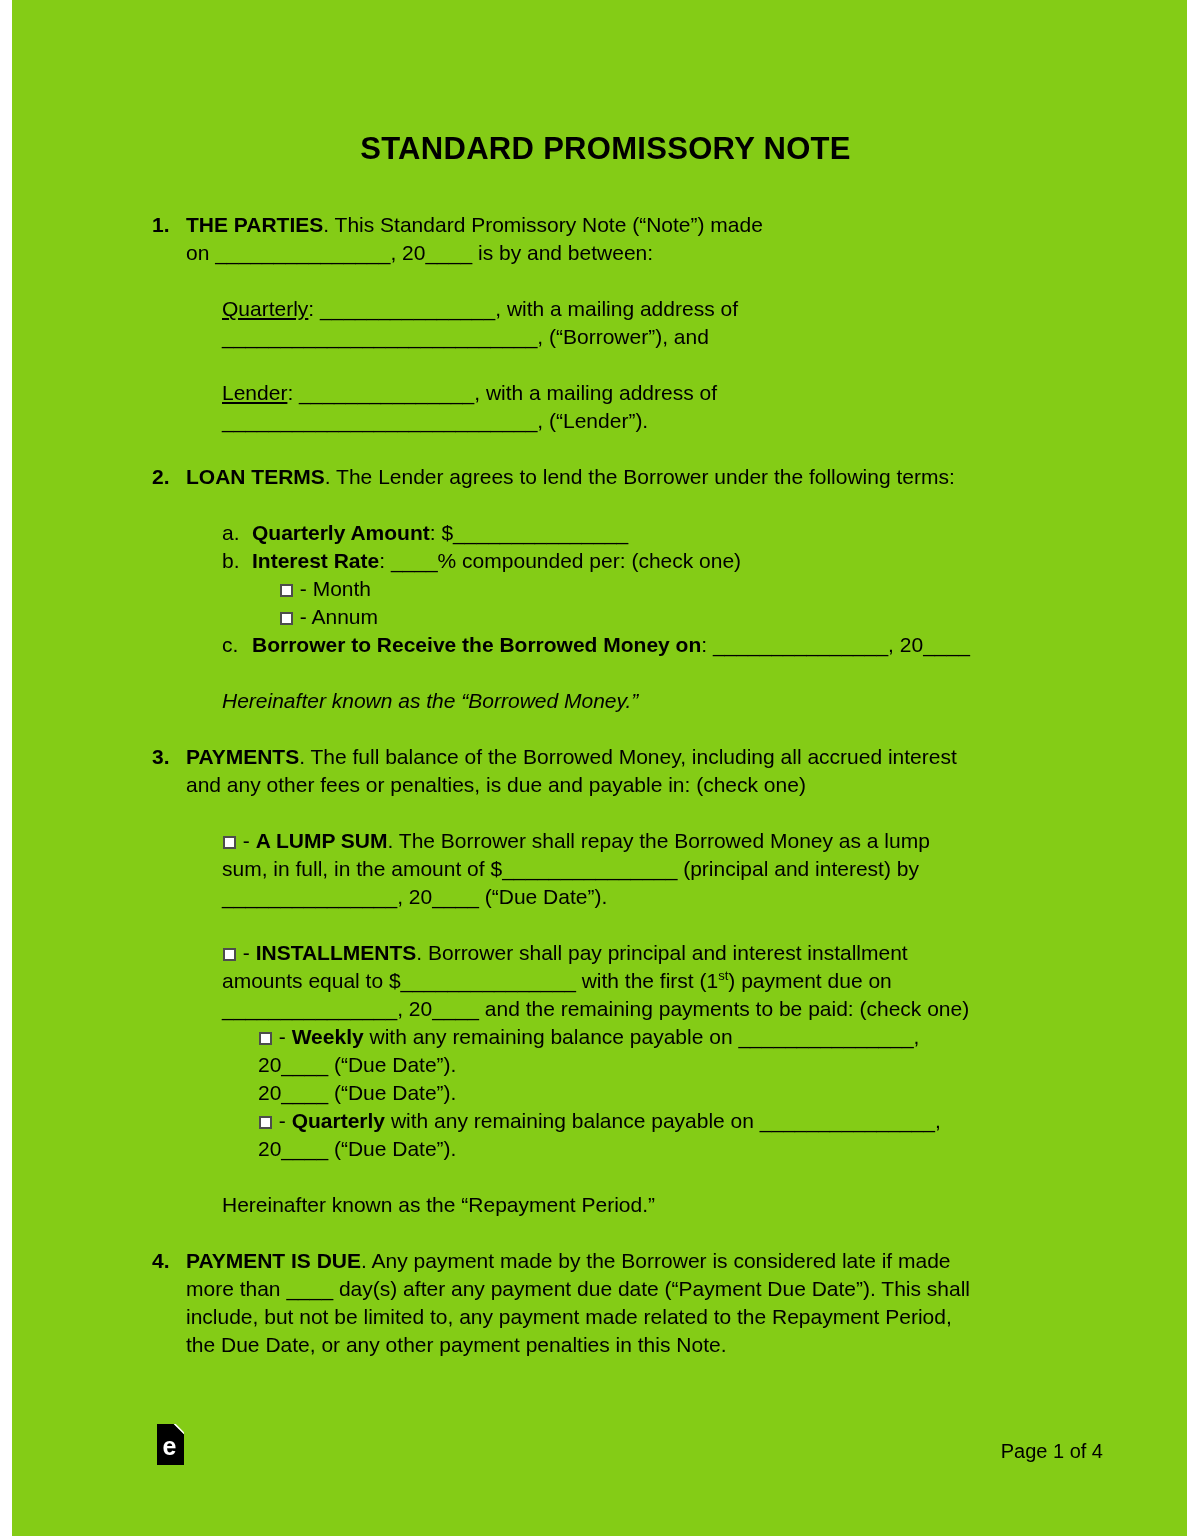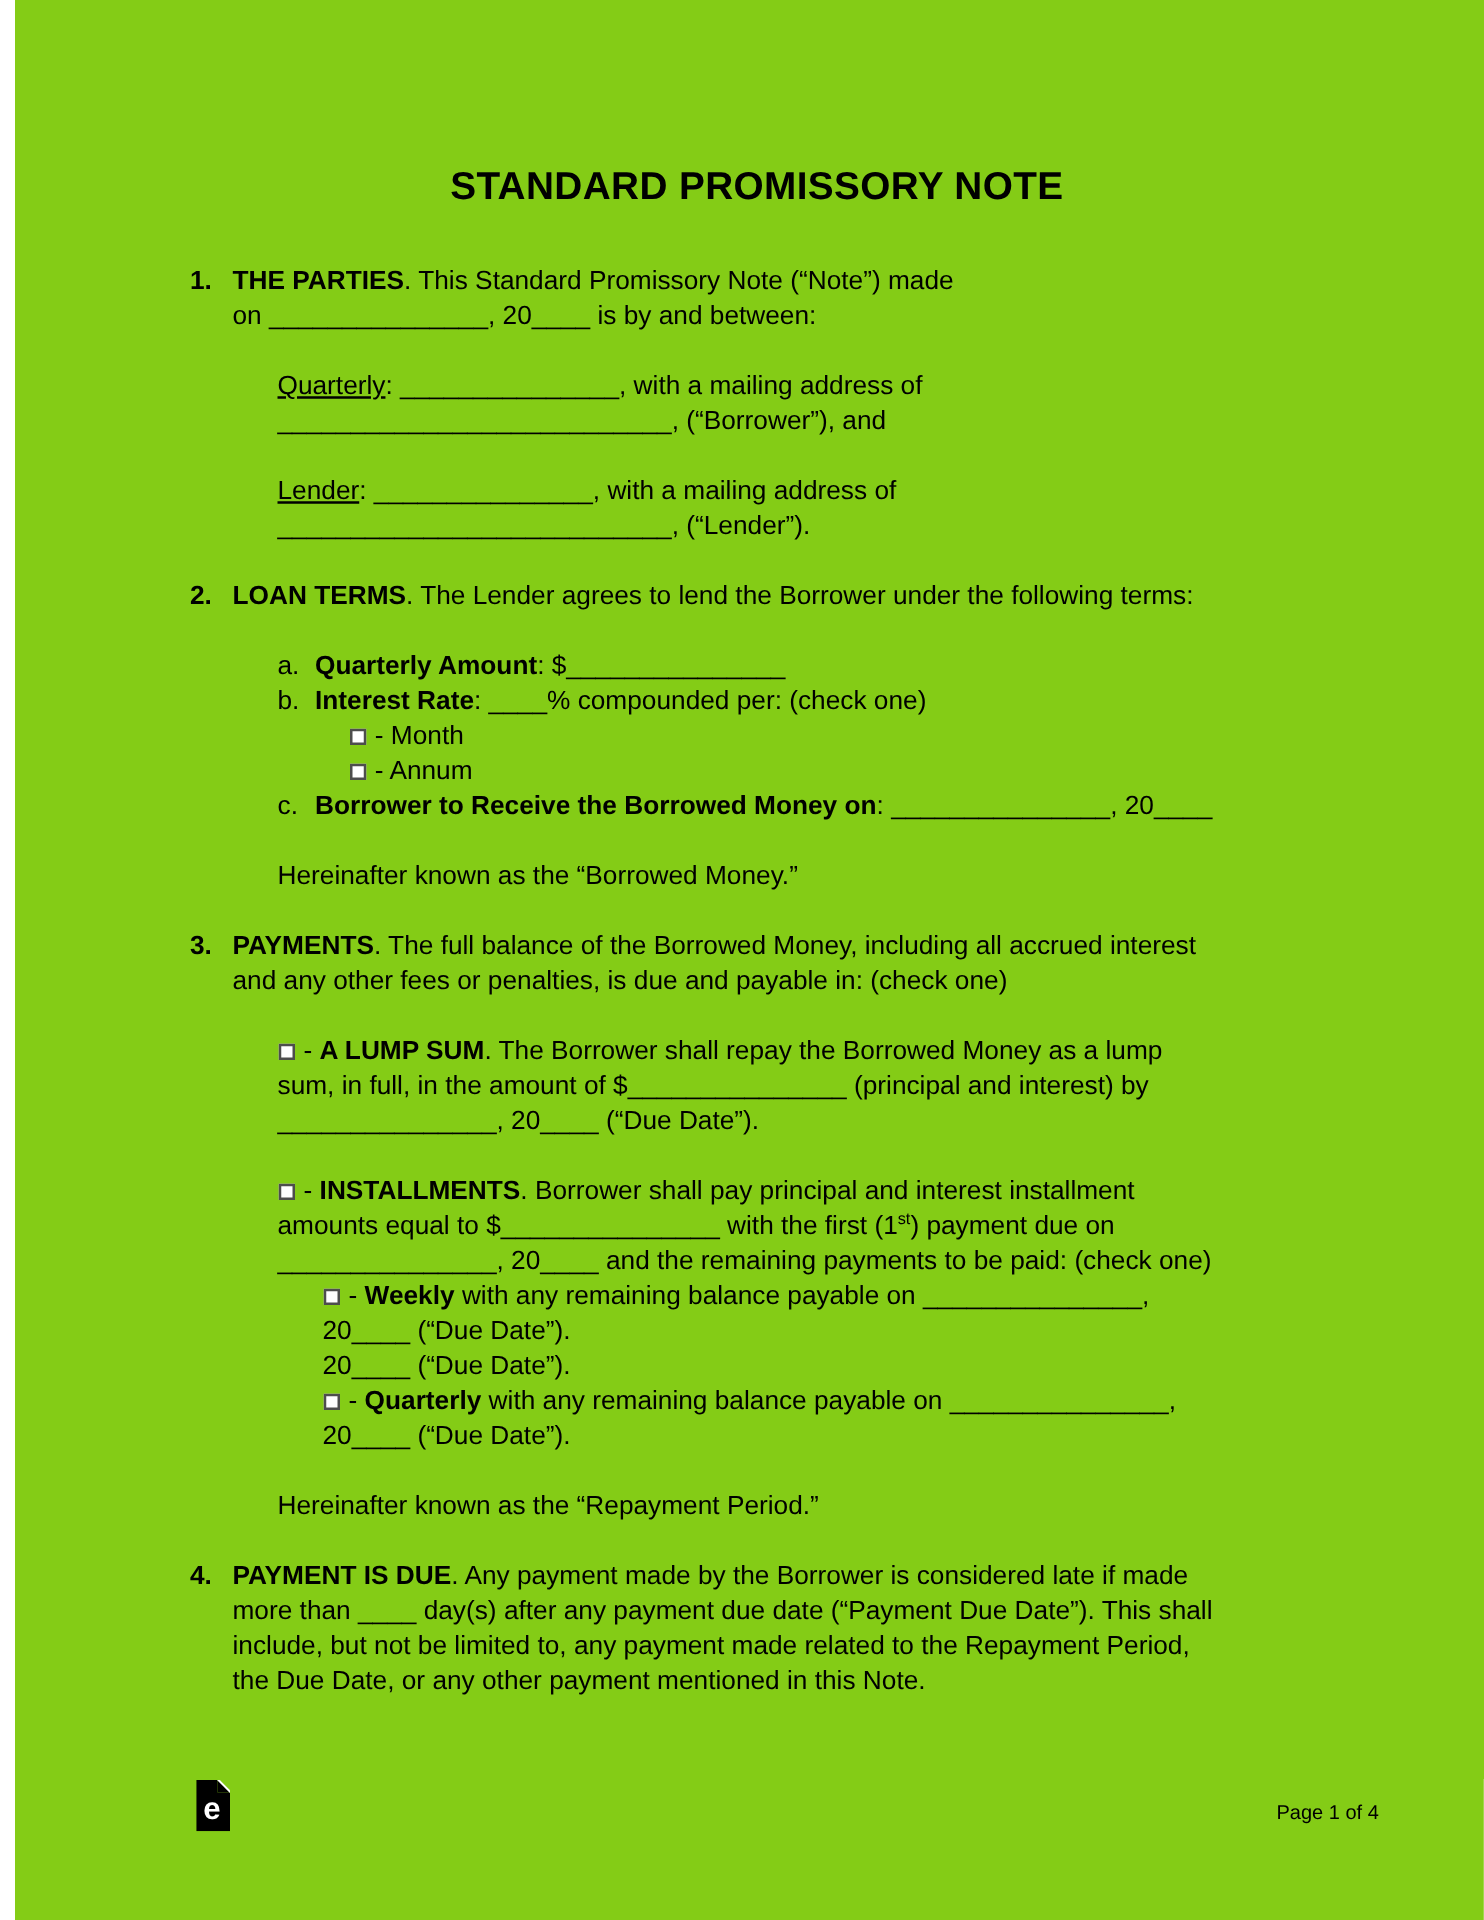--- a/index.html
+++ b/index.html
@@ -53,21 +53,21 @@
   }
   .footer-logo {
     position: absolute;
     left: 145px; top: 1424px;
     width: 27px; height: 41px;
   }
   .footer-page {
     position: absolute;
     top: 1437px;
     right: 96px;
-    font-size: 16px;
+    font-size: 20px;
     line-height: 28px;
   }
 </style>
 </head>
 <body>
 
 <div class="page">
 
   <div class="page-title">STANDARD PROMISSORY NOTE</div>
 
@@ -105,21 +105,21 @@
         <div class="line"><span class="cbx"></span><span> - Month</span></div>
       </div>
       <div class="block" style="padding-left: 127px;">
         <div class="line"><span class="cbx"></span><span> - Annum</span></div>
       </div>
       <div class="block" style="padding-left: 100px;">
         <span class="marker" style="left: 70px;">c.</span>
         <div class="line"><span class="b">Borrower to Receive the Borrowed Money on</span><span>: _______________, 20____</span></div>
       </div>
       <div class="spacer"></div>
-      <div class="block" style="padding-left: 70px;">
+      <div class="block" style="padding-left: 70px; font-style: italic;">
         <div class="line"><span>Hereinafter known as the “Borrowed Money.”</span></div>
       </div>
       <div class="spacer"></div>
       <div class="block" style="padding-left: 34px;">
         <span class="marker b" style="left: 0px;">3.</span>
         <div class="line"><span class="b">PAYMENTS</span><span>. The full balance of the Borrowed Money, including all accrued interest</span></div>
         <div class="line"><span>and any other fees or penalties, is due and payable in: (check one)</span></div>
       </div>
       <div class="spacer"></div>
       <div class="block" style="padding-left: 70px;">
@@ -147,21 +147,21 @@
       <div class="spacer"></div>
       <div class="block" style="padding-left: 70px;">
         <div class="line"><span>Hereinafter known as the “Repayment Period.”</span></div>
       </div>
       <div class="spacer"></div>
       <div class="block" style="padding-left: 34px;">
         <span class="marker b" style="left: 0px;">4.</span>
         <div class="line"><span class="b">PAYMENT IS DUE</span><span>. Any payment made by the Borrower is considered late if made</span></div>
         <div class="line"><span>more than ____ day(s) after any payment due date (“Payment Due Date”). This shall</span></div>
         <div class="line"><span>include, but not be limited to, any payment made related to the Repayment Period,</span></div>
-        <div class="line"><span>the Due Date, or any other payment mentioned in this Note.</span></div>
+        <div class="line"><span>the Due Date, or any other payment penalties in this Note.</span></div>
       </div>
     </div>
 
   <svg class="footer-logo" viewBox="0 0 27 41" aria-hidden="true">
     <path d="M0 0 H17 V10 H27 V41 H0 Z" fill="#000000"></path>
     <path d="M17 0 L27 10 L17 10 Z" fill="#000000"></path>
     <path d="M17.2 -0.5 L27.5 9.8" stroke="#ffffff" stroke-width="1.6"></path>
     <text x="12.5" y="31" fill="#ffffff" font-size="25" font-weight="bold" font-family="Liberation Sans, sans-serif" text-anchor="middle">e</text>
   </svg>
 

